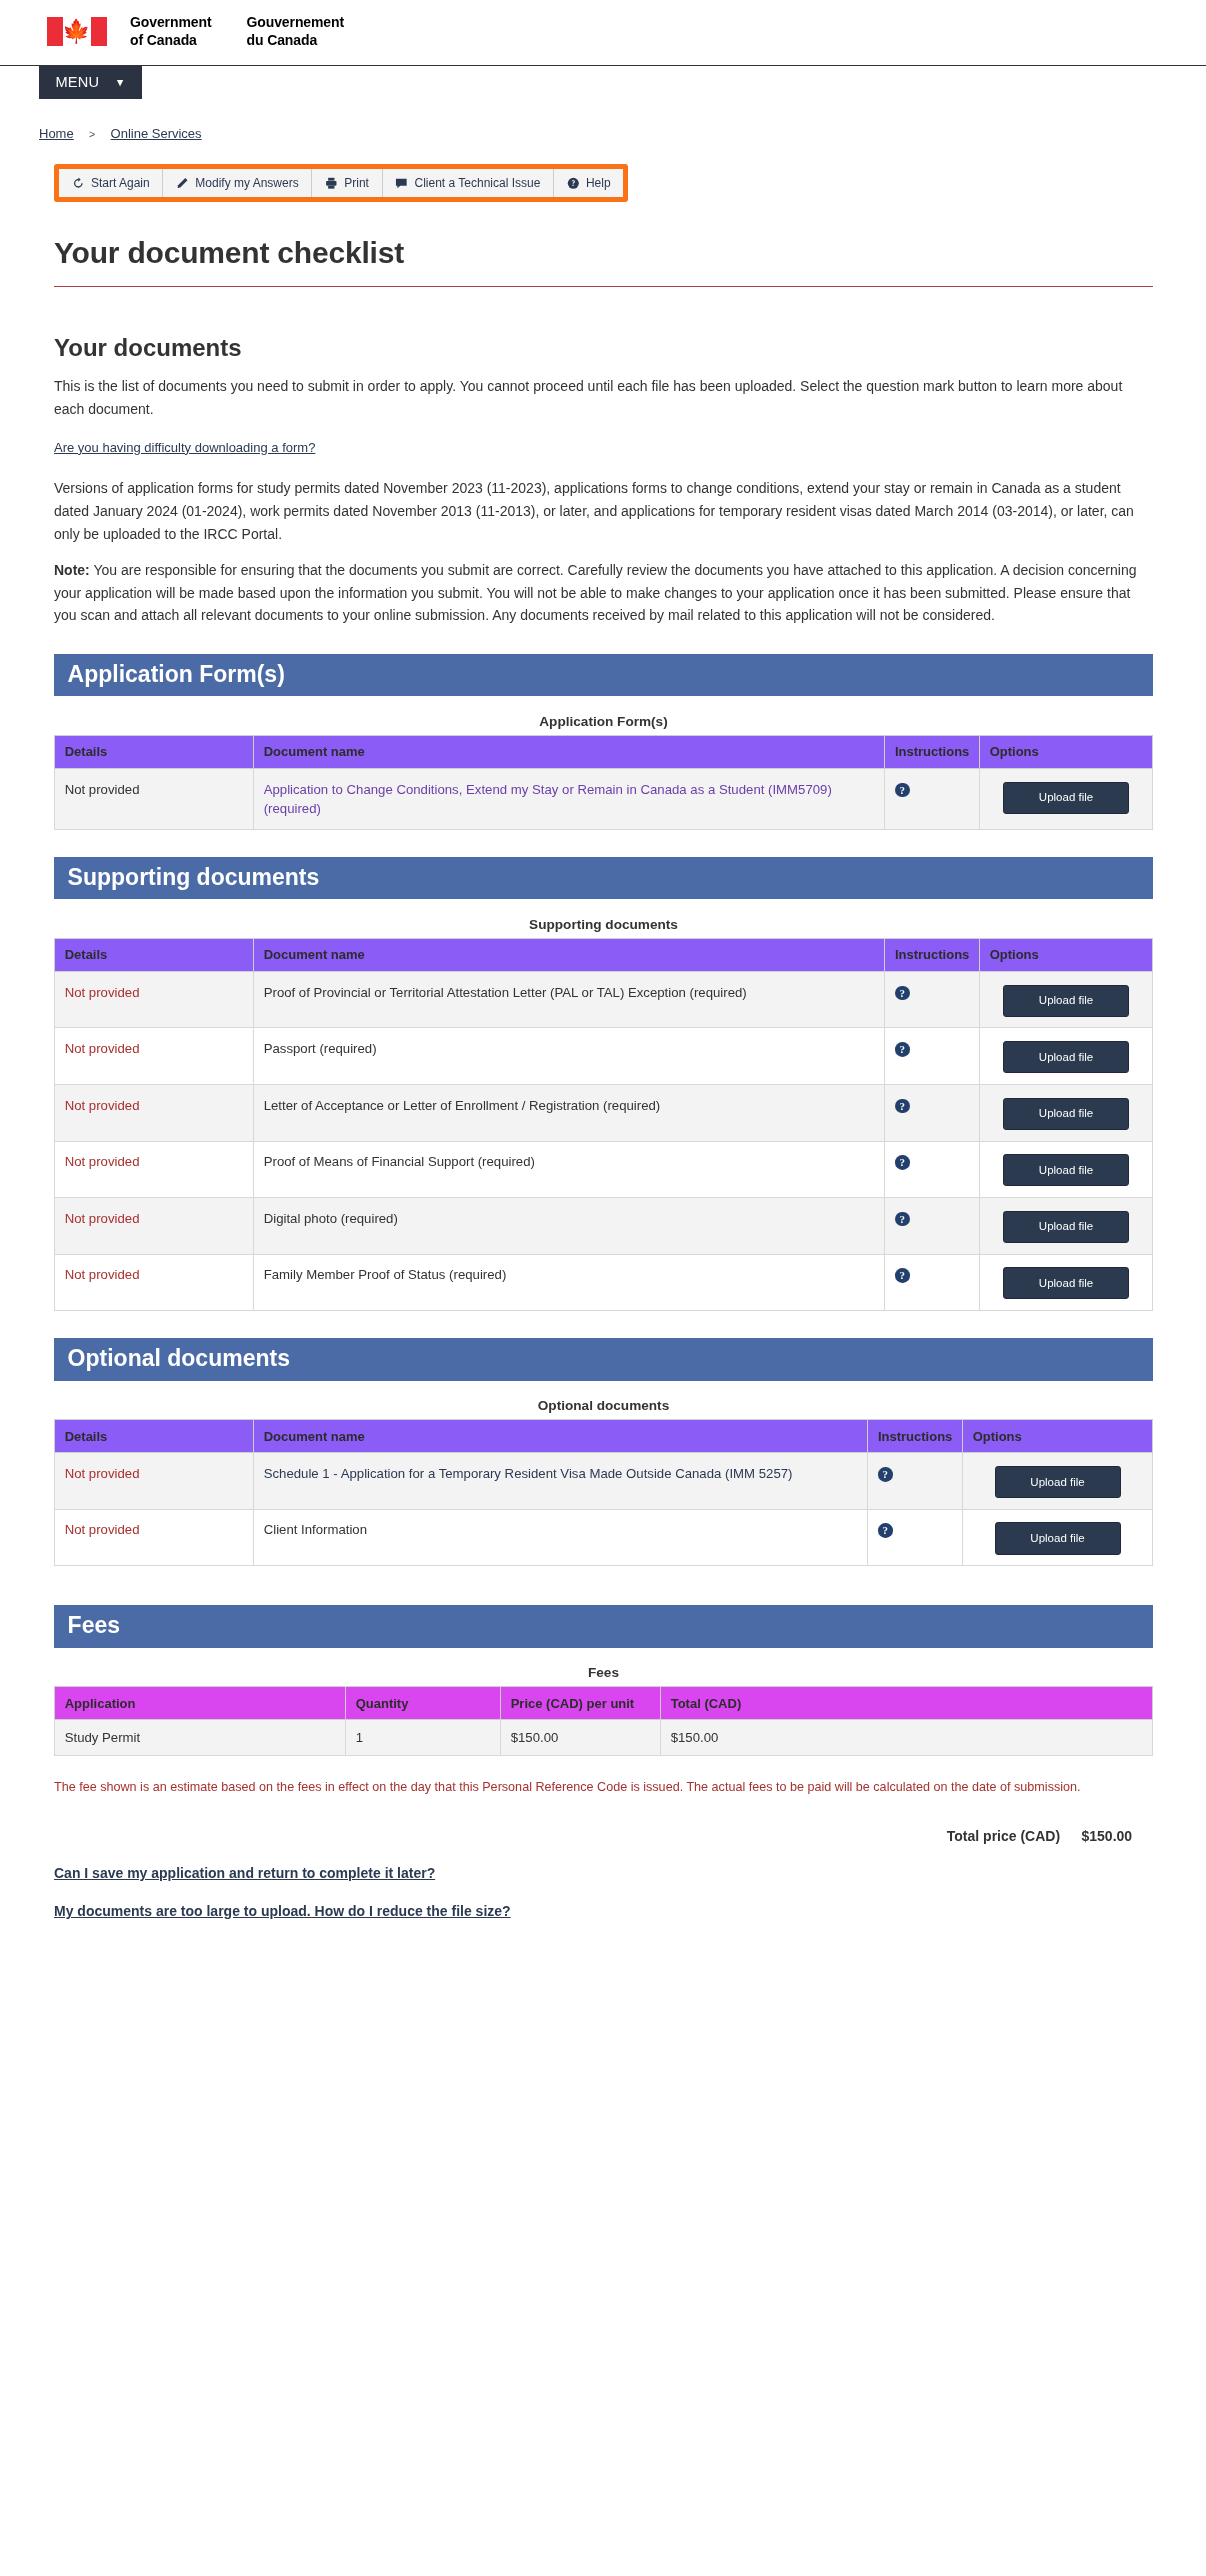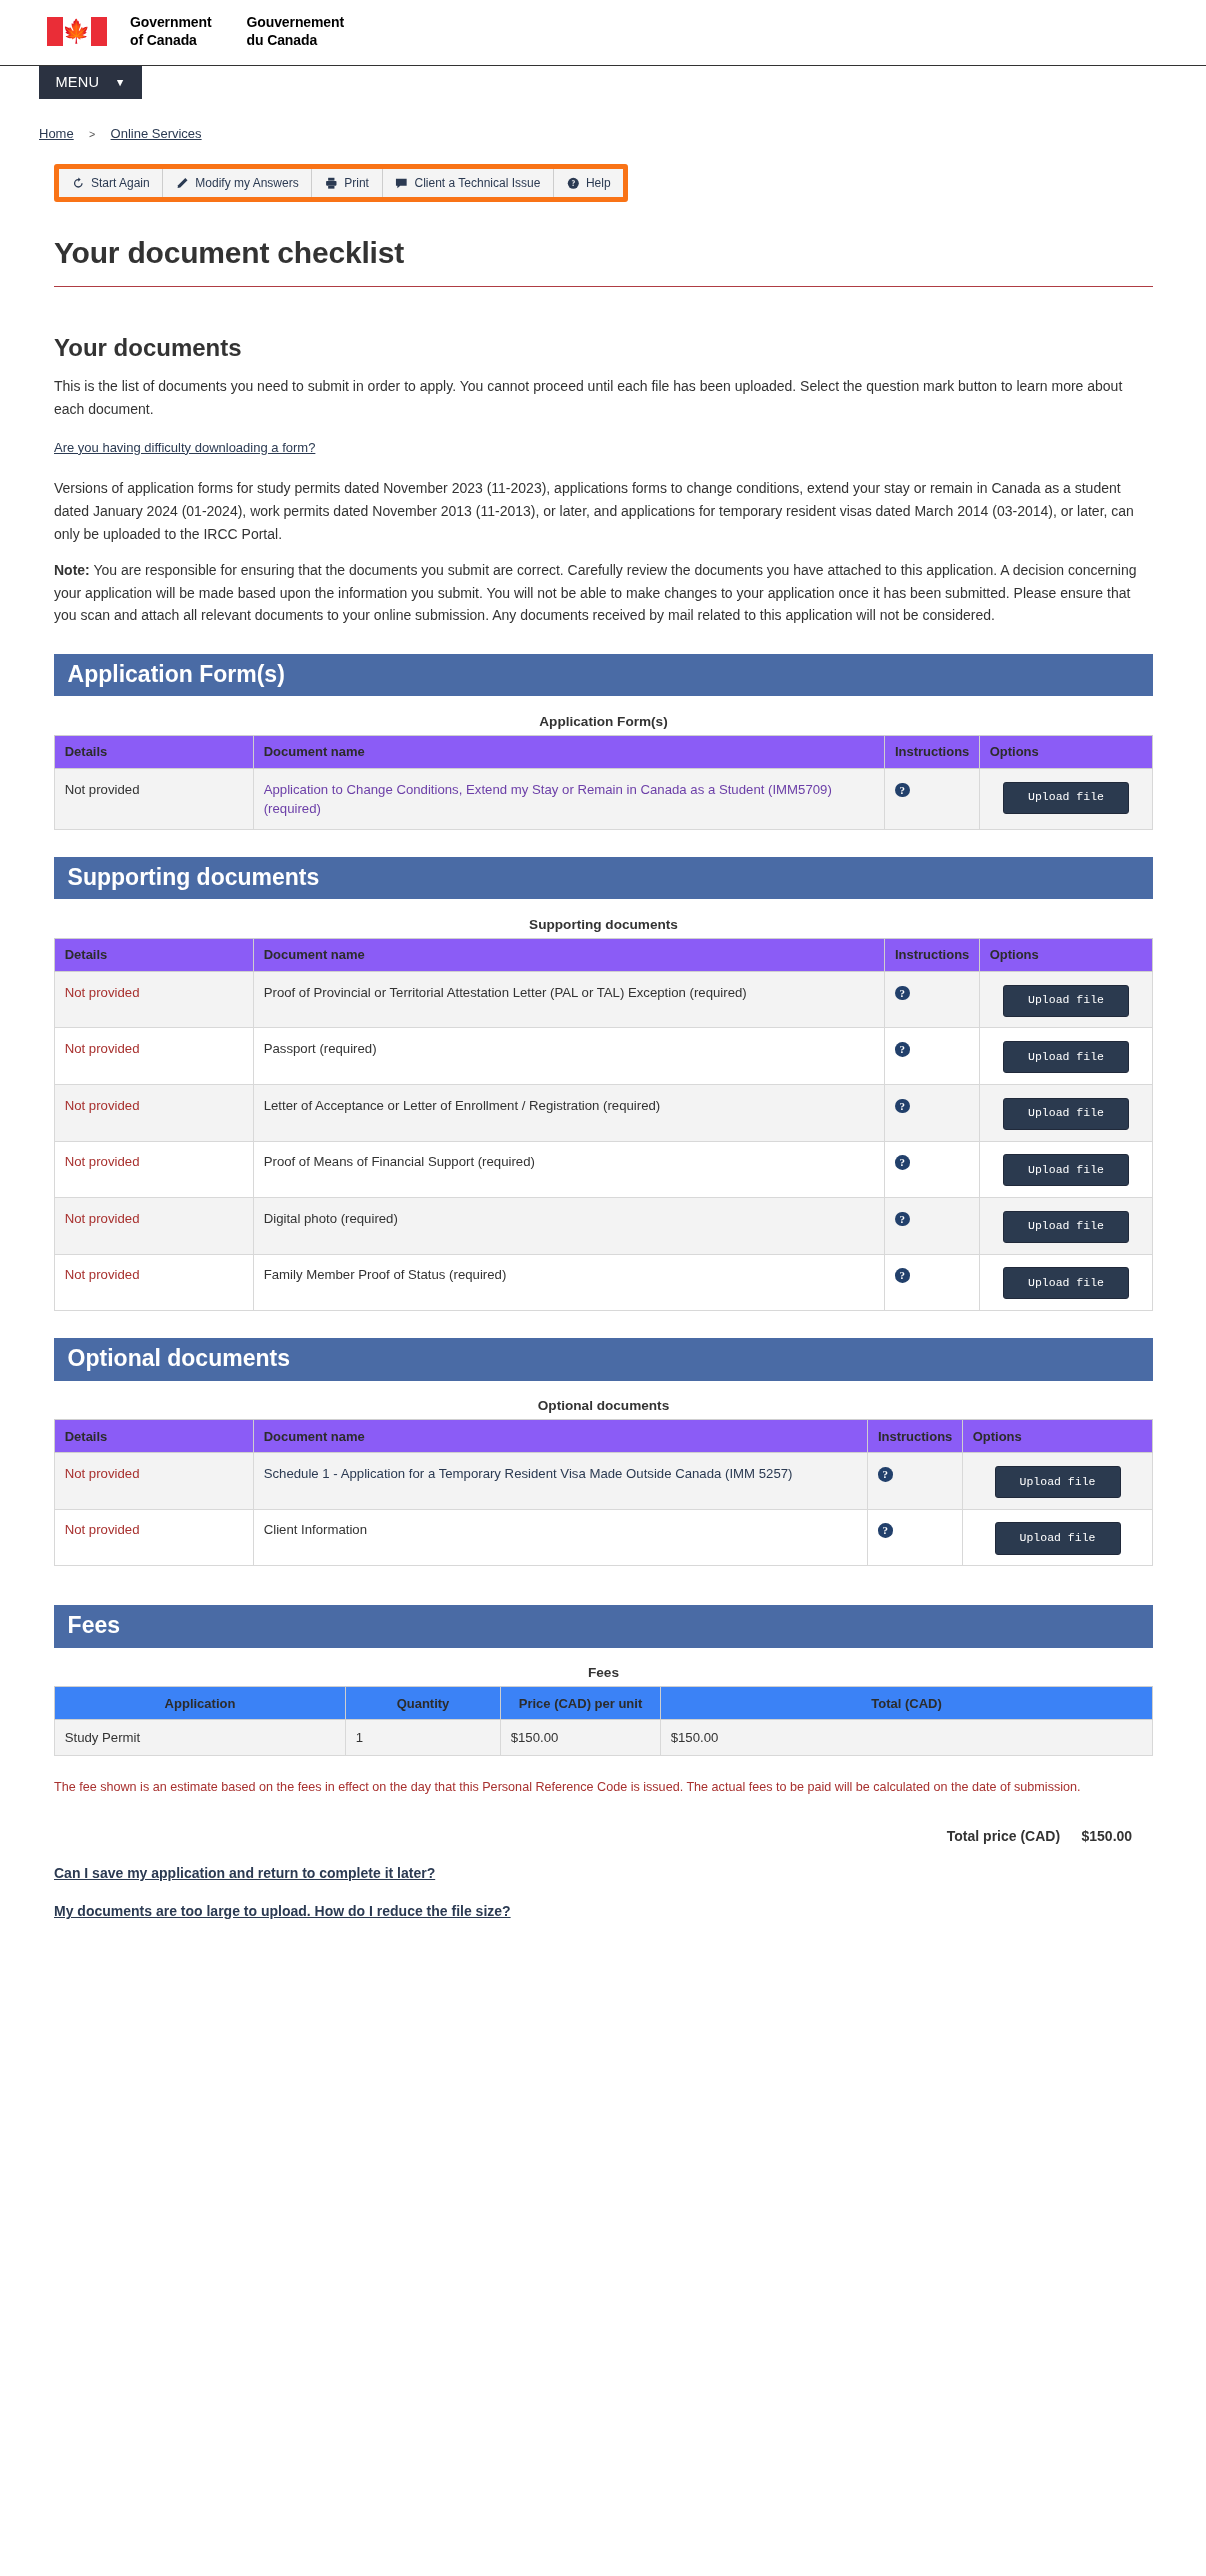--- a/index.html
+++ b/index.html
@@ -206,42 +206,42 @@
   .upload-btn {
     display: inline-block;
     background: #2B3A4F;
     color: #ffffff;
     border: 1px solid #20293a;
     border-radius: 2.9px;
     padding: 6.8px 0;
     width: 126px;
     font-size: 11.5px;
     text-align: center;
-    font-family: Liberation Mono, monospace;
+    font-family: Liberation Sans, sans-serif;
     cursor: pointer;
     margin-top: 1.9px;
   }
 
   
   .col-details   { width: 199px; }
   .col-docname   { width: auto; }
   .col-instr     { width: 84px; }
   .col-options   { width: 173px; }
 
   
   .optw-details  { width: 199px; }
   .optw-instr    { width: 78px; }
   .optw-options  { width: 190px; }
 
   
   table.fees-table { width: 100%; border-collapse: collapse; font-size: 13.2px; }
   table.fees-table th {
-    background: #3b82f6;
+    background: #d946ef;
     border: 1px solid #cfcfcf;
-    text-align: center;
+    text-align: left;
     font-weight: bold;
     padding: 8.7px 9.7px;
     font-size: 13px;
     color: #2c2c2c;
   }
   table.fees-table td {
     border: 1px solid #d8d8d8;
     background: #F3F3F3;
     padding: 9.7px;
     color: #333;

